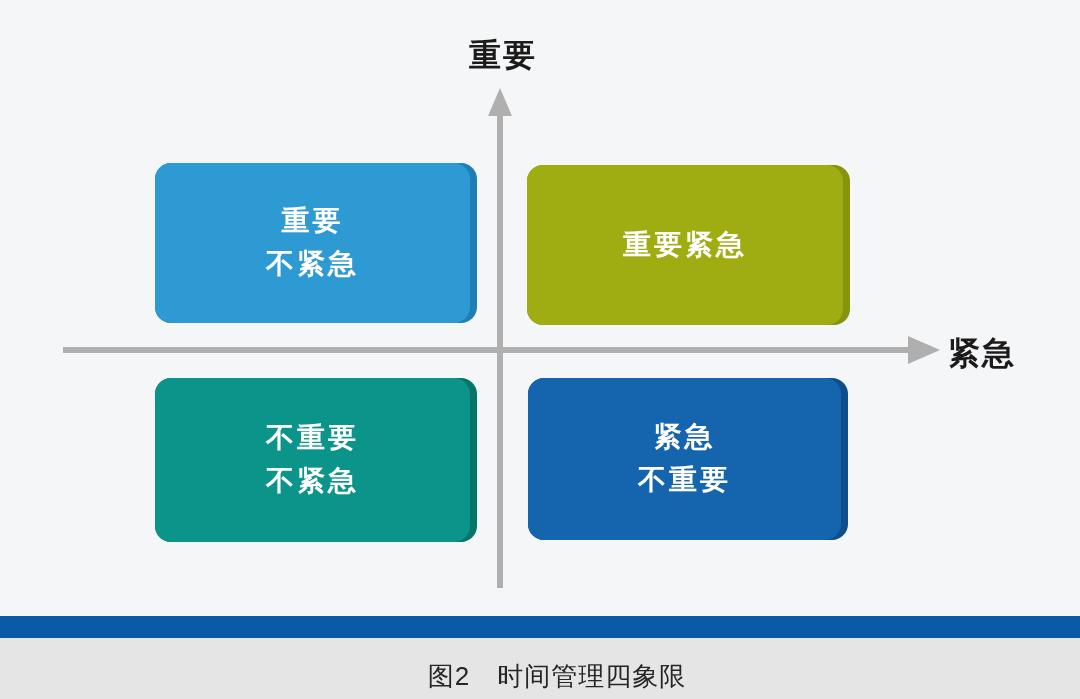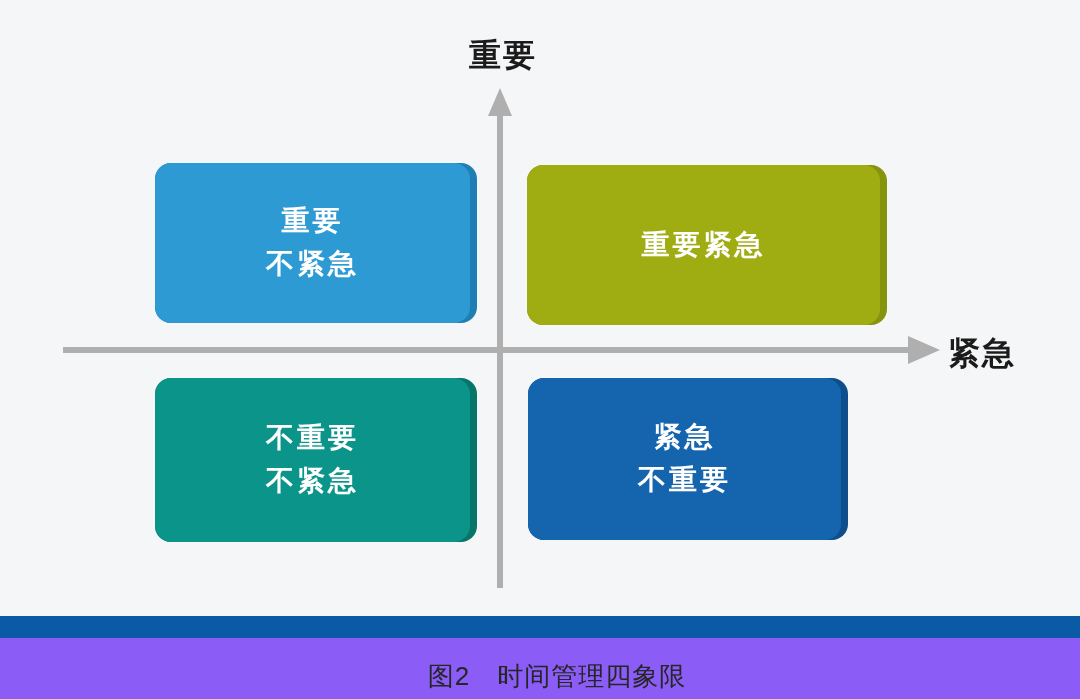--- a/index.html
+++ b/index.html
@@ -6,21 +6,21 @@
   html, body { width: 1080px; height: 699px; }
   body {
     font-family: "Liberation Sans", "DejaVu Sans", sans-serif;
     overflow: hidden;
     background: #ffffff;
   }
   .stage {
     position: relative;
     width: 1080px;
     height: 699px;
-    background: #8b5cf6;
+    background: #e5e5e5;
   }
   .plot-area {
     position: absolute;
     left: 0; top: 0;
     width: 1080px;
     height: 616px;
     background: #f5f6f7;
   }
   
   .axis-label {
@@ -79,21 +79,21 @@
   }
   .card-line {
     color: #ffffff;
     font-size: 28px;
     font-weight: bold;
     letter-spacing: 3px;
     line-height: 1.1;
     white-space: nowrap;
   }
   .card-tl { left: 155px; top: 163px; width: 322px; height: 160px; }
-  .card-tr { left: 527px; top: 165px; width: 360px; height: 160px; }
+  .card-tr { left: 527px; top: 165px; width: 323px; height: 160px; }
   .card-bl { left: 155px; top: 378px; width: 322px; height: 164px; }
   .card-br { left: 528px; top: 378px; width: 320px; height: 162px; }
   
   .divider-bar {
     position: absolute;
     left: 0; top: 616px;
     width: 1080px; height: 22px;
     background: #0b5aa5;
   }
   

